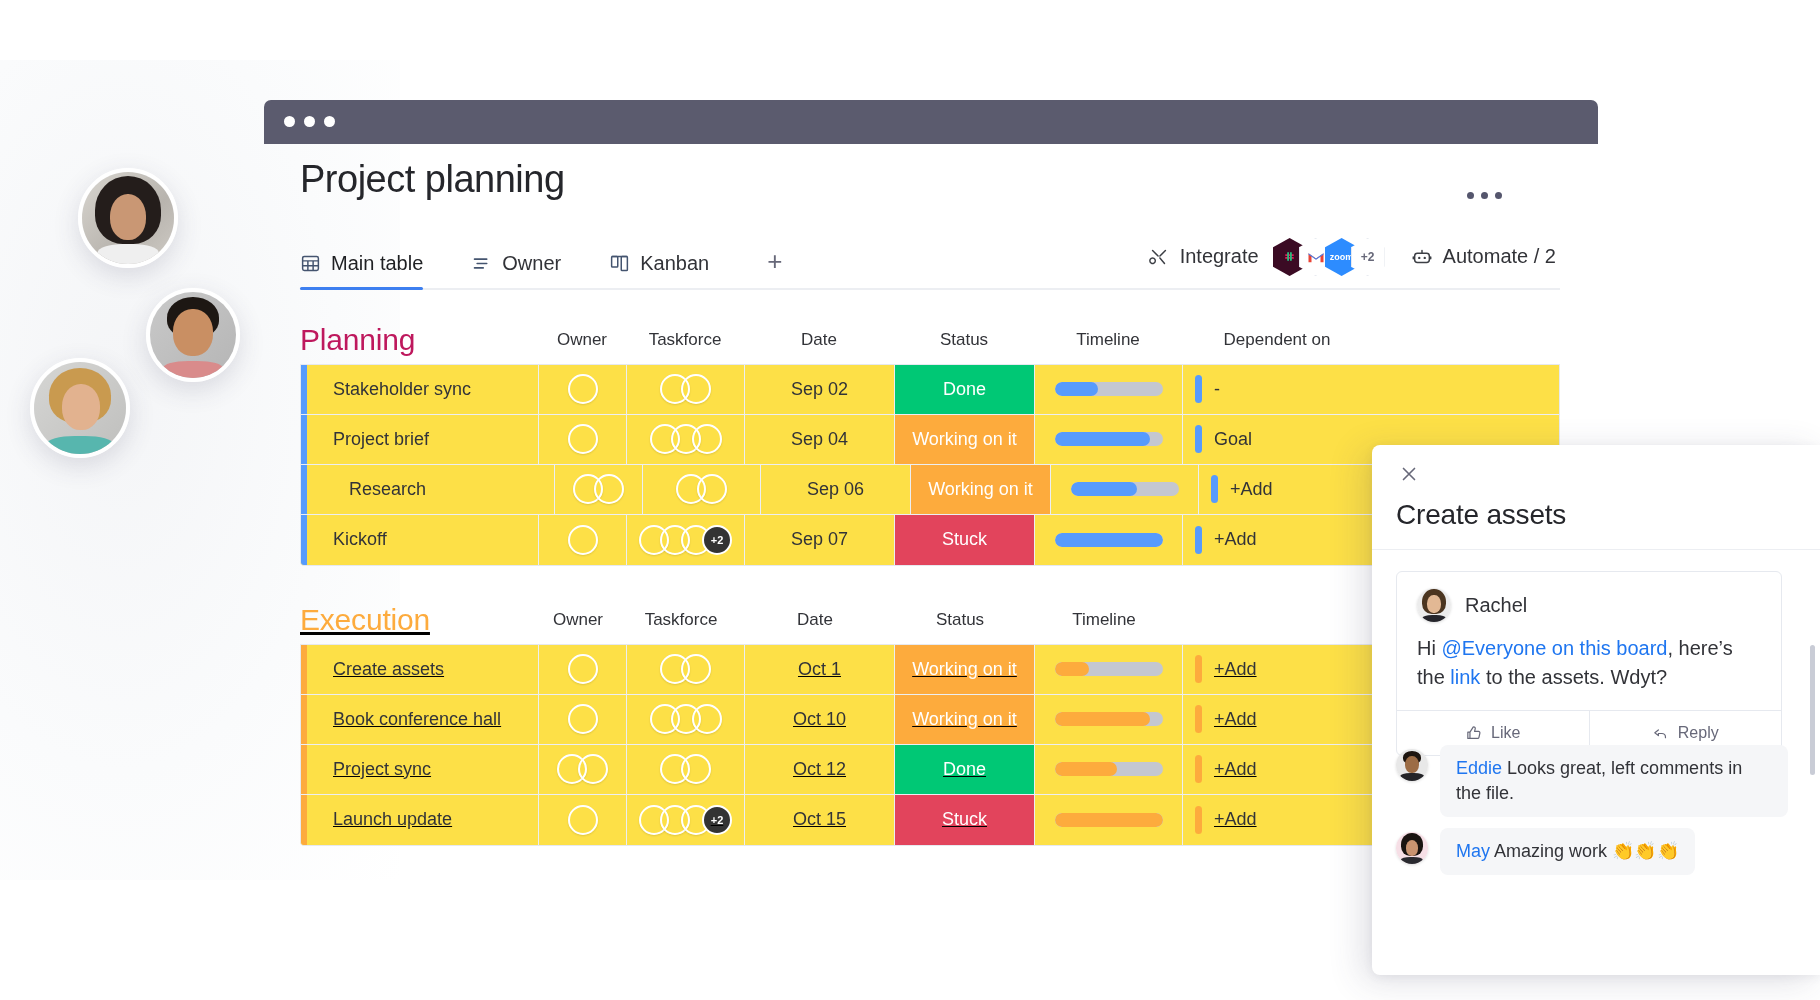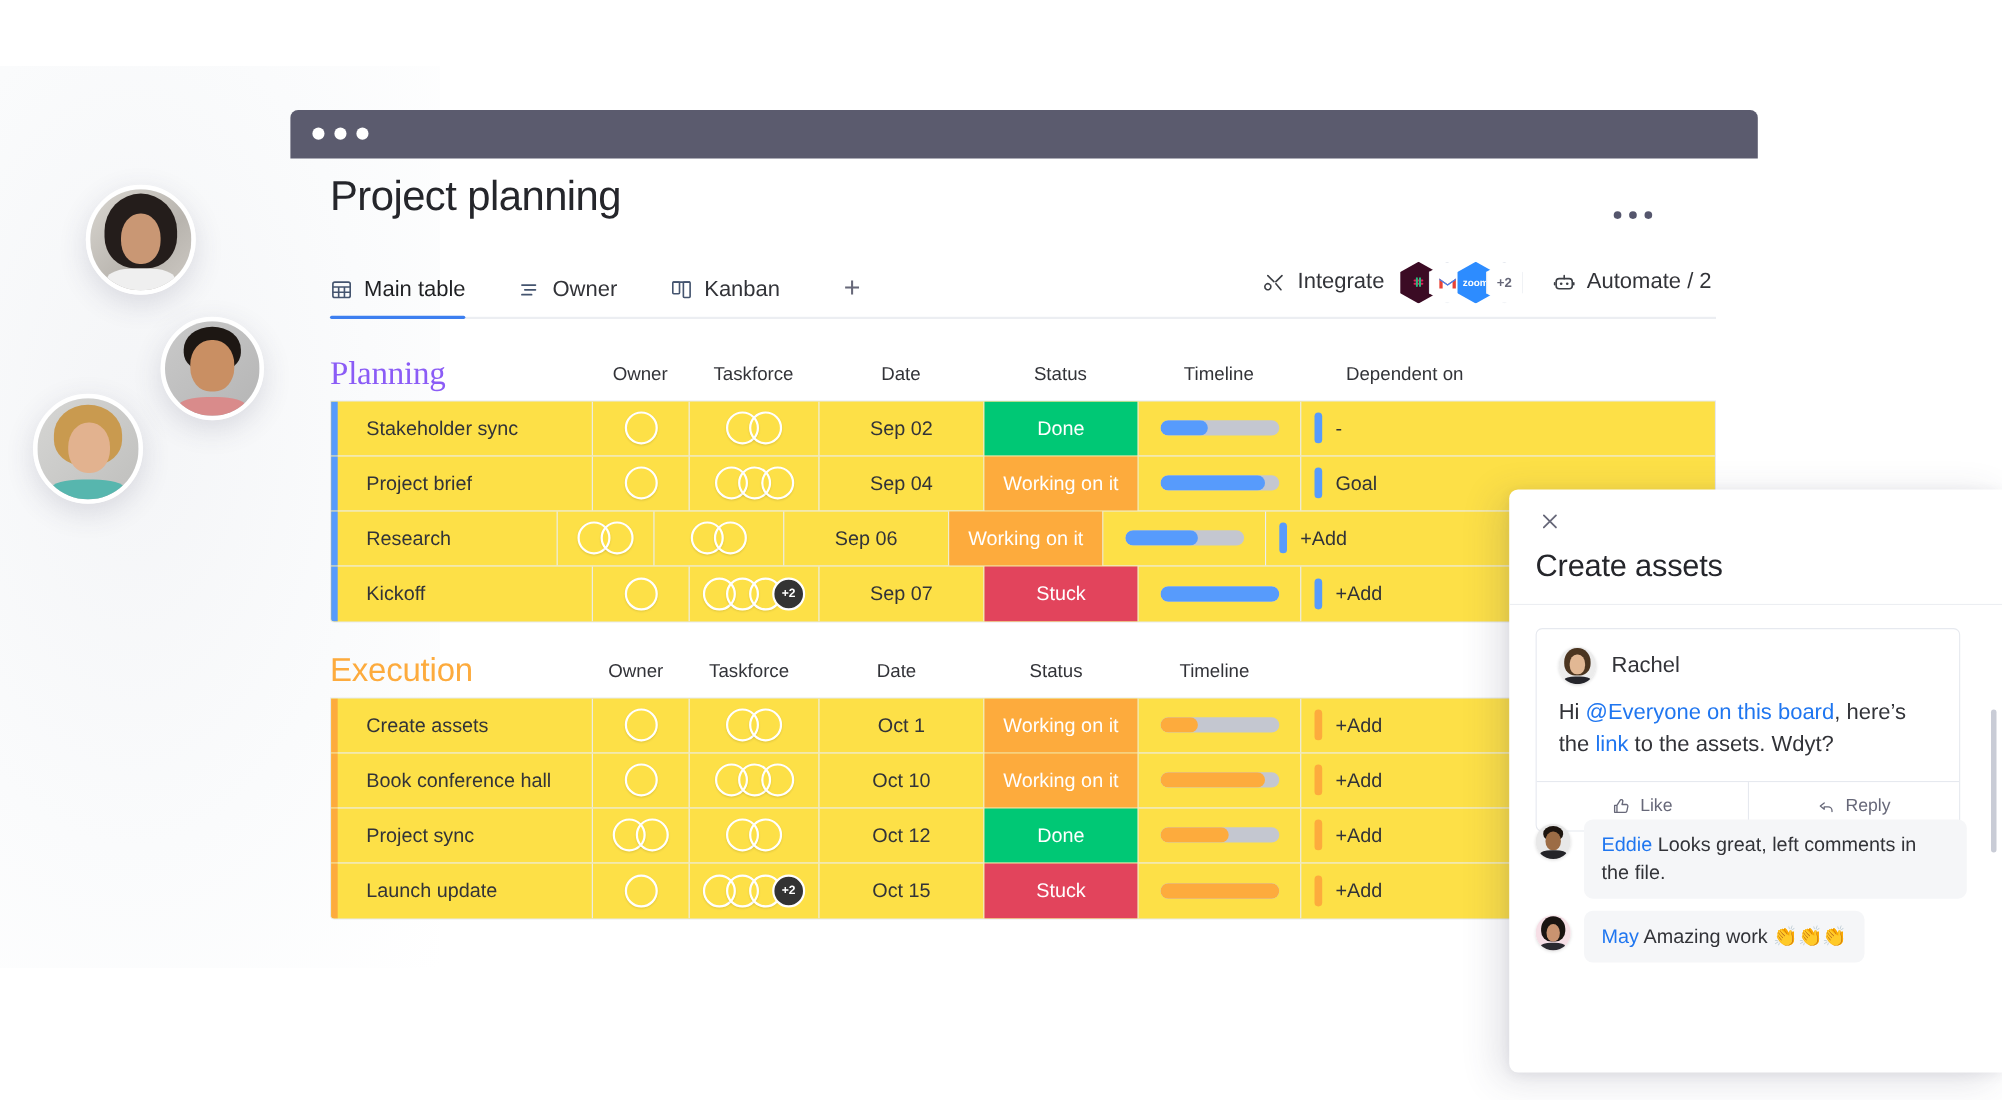--- a/index.html
+++ b/index.html
@@ -89,21 +89,21 @@
   .hex.gmail { background: #ffffff; box-shadow: inset 0 0 0 1px #e6e9ef; }
   .hex.zoom  { background: #2d8cff; }
   .hex.more  { background: #ffffff; box-shadow: inset 0 0 0 1px #e6e9ef; color: #676879; font-size: 12px; }
 
   
   .group { margin-top: 26px; }
   .group-head {
     display: flex; align-items: center; height: 48px; position: relative;
   }
   .group-name { font-size: 30px; font-weight: 500; letter-spacing: -0.2px; }
-  .group-name.planning  { color: #8b5cf6; font-family: Liberation Serif, serif; }
+  .group-name.planning  { color: #be185d; }
   .group-name.execution { color: #fdab3d; }
 
   .col-heads { position: absolute; left: 0; top: 0; height: 48px; display: flex; align-items: center; }
   .colh {
     font-size: 17px; color: #323338; text-align: center; flex: none;
   }
 
   .tbl { border: 1px solid #e6e9ef; border-top: 1px solid #e6e9ef; background: #fde047;
          border-radius: 0 0 4px 4px; overflow: hidden; }
   .trow { display: flex; align-items: stretch; height: 50px; border-bottom: 1px solid #eceef2; }
@@ -394,21 +394,21 @@
               </span>
           </div>
           <div class="cell last dep" style="width:190px;">
             <span class="dep-pill planning"></span>
             <span class="dep-txt">Goal</span>
           </div>
         </div>
 
         <div class="trow">
           <div class="accent planning"></div>
-          <div class="cell name" style="width:200px;">Research</div>
+          <div class="cell name" style="width:232px;margin-left:16px;">Research</div>
           <div class="cell" style="width:88px;">
             <span class="stack">
               <span class="a"><span class="ph" style="background:#e3e3e3;"><span class="hair" style="left:20%;top:6%;width:60%;height:46%;background:#241b15;"></span><span class="face" style="left:28%;top:22%;width:44%;height:54%;background:#c78c61;"></span><span class="body" style="width:74%;height:24%;background:#23232a;"></span></span></span>
               <span class="a"><span class="ph" style="background:#efe4d2;"><span class="hair" style="left:16%;top:4%;width:68%;height:64%;background:#b98f4e;"></span><span class="face" style="left:30%;top:24%;width:40%;height:50%;background:#e0b18d;"></span><span class="body" style="width:72%;height:24%;background:#8f8150;"></span></span></span>
             </span>
           </div>
           <div class="cell" style="width:118px;">
             <span class="stack">
               <span class="a"><span class="ph" style="background:#e3e3e3;"><span class="hair" style="left:20%;top:6%;width:60%;height:46%;background:#241b15;"></span><span class="face" style="left:28%;top:22%;width:44%;height:54%;background:#c78c61;"></span><span class="body" style="width:74%;height:24%;background:#23232a;"></span></span></span>
               <span class="a"><span class="ph" style="background:#efe4d2;"><span class="hair" style="left:16%;top:4%;width:68%;height:64%;background:#b98f4e;"></span><span class="face" style="left:30%;top:24%;width:40%;height:50%;background:#e0b18d;"></span><span class="body" style="width:72%;height:24%;background:#8f8150;"></span></span></span>
@@ -456,21 +456,21 @@
           </div>
           <div class="cell last dep" style="width:190px;">
             <span class="dep-pill planning"></span>
             <span class="dep-txt">+Add</span>
           </div>
         </div>
 
       </div>
     </div>
 
-    <div class="group" style="margin-top:20px;">
+    <div class="group" style="margin-top:30px;text-decoration:underline;">
       <div class="group-head">
         <div class="group-name execution">Execution</div>
         <div class="col-heads">
           <div class="colh" style="width:234px;"></div>
           <div class="colh" style="width:88px;">Owner</div>
           <div class="colh" style="width:118px;">Taskforce</div>
           <div class="colh" style="width:150px;">Date</div>
           <div class="colh" style="width:140px;">Status</div>
           <div class="colh" style="width:148px;">Timeline</div>
         </div>

